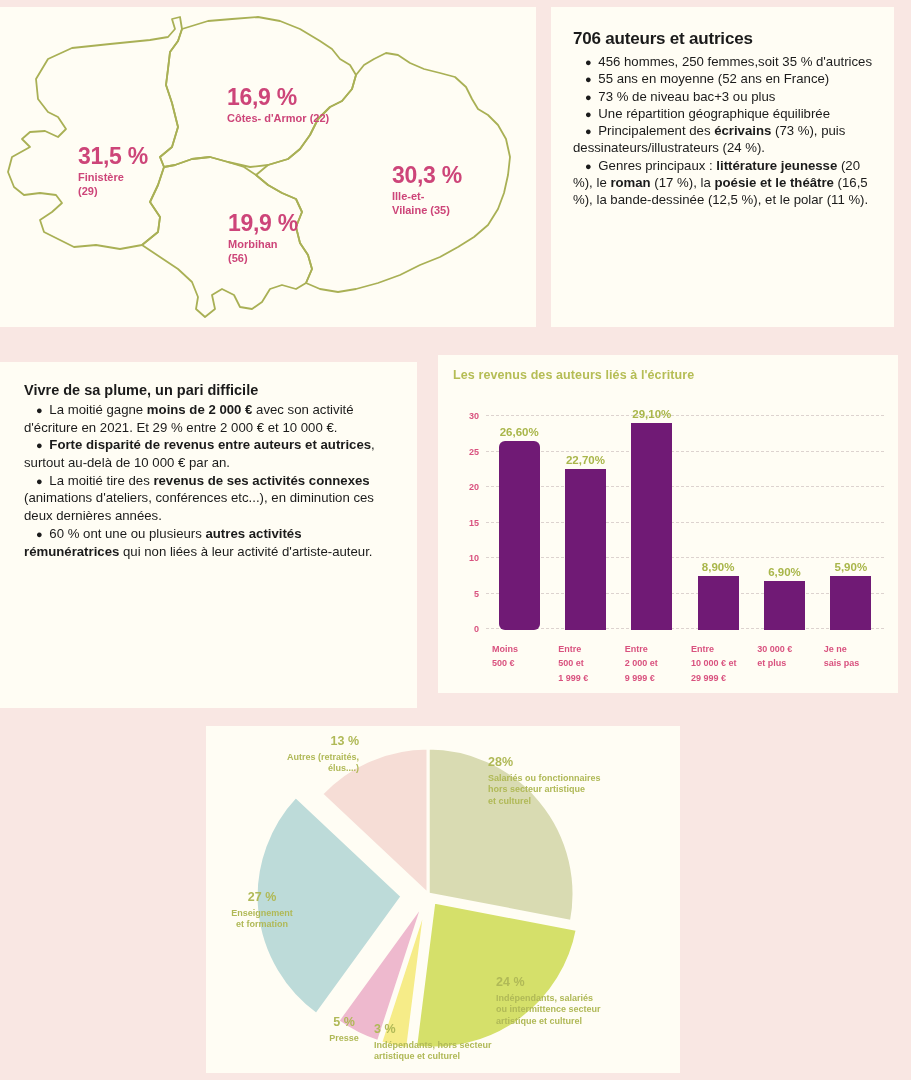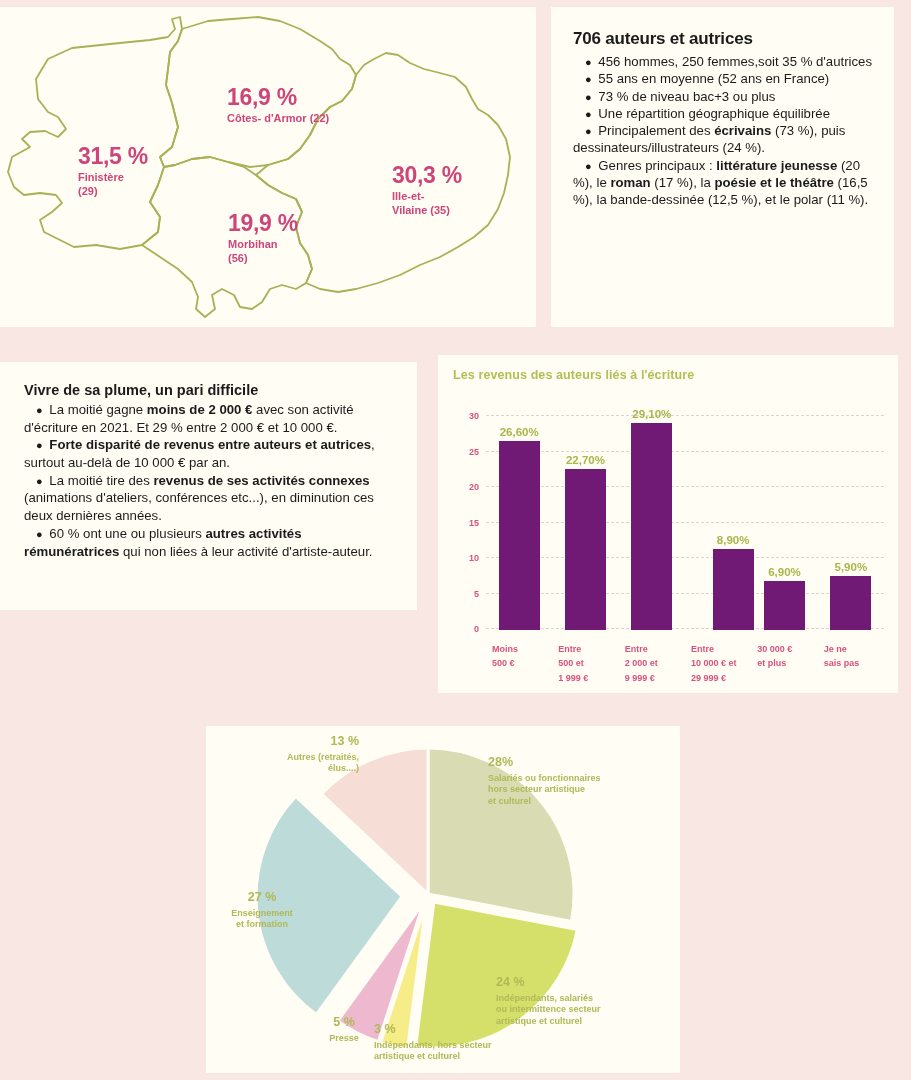--- a/index.html
+++ b/index.html
@@ -83,21 +83,21 @@
     font-size: 11px;
     margin-right: 3px;
   }
   .fact-item b { font-weight: bold; }
 
   
   #prose-card {
     left: 0px;
     top: 362px;
     width: 417px;
-    height: 248px;
+    height: 346px;
     padding: 20px 18px 10px 24px;
   }
   #prose-title {
     font-size: 14.5px;
     font-weight: bold;
     color: #1b1b1b;
     margin: 0 0 3px 0;
   }
   .prose-item {
     font-size: 13.2px;
@@ -314,39 +314,39 @@
         <span class="ytick">20</span>
       </div>
       <div class="gridline" style="bottom: 177.5px;">
         <span class="ytick">25</span>
       </div>
       <div class="gridline" style="bottom: 213px;">
         <span class="ytick">30</span>
       </div>
       <span class="xtick" style="left: 6px;">Moins
 500 €</span>
-      <div class="bar" style="left: 12.6033px; width: 41.1267px; height: 188.86px;">
+      <div class="bar" style="left: 12.6033px; width: 41.1267px; height: 188.86px; border-radius: 6px;">
         <span class="bar-value">26,60%</span>
       </div>
       <span class="xtick" style="left: 72.3333px;">Entre
 500 et
 1 999 €</span>
       <div class="bar" style="left: 78.9367px; width: 41.1267px; height: 161.17px;">
         <span class="bar-value">22,70%</span>
       </div>
       <span class="xtick" style="left: 138.667px;">Entre
 2 000 et
 9 999 €</span>
       <div class="bar" style="left: 145.27px; width: 41.1267px; height: 206.61px;">
         <span class="bar-value">29,10%</span>
       </div>
       <span class="xtick" style="left: 205px;">Entre
 10 000 € et
 29 999 €</span>
-      <div class="bar" style="left: 211.603px; width: 41.1267px; height: 81px; margin-left: 15px;">
+      <div class="bar" style="left: 211.603px; width: 41.1267px; height: 54px;">
         <span class="bar-value">8,90%</span>
       </div>
       <span class="xtick" style="left: 271.333px;">30 000 €
 et plus</span>
       <div class="bar" style="left: 277.937px; width: 41.1267px; height: 48.99px;">
         <span class="bar-value">6,90%</span>
       </div>
       <span class="xtick" style="left: 337.667px;">Je ne
 sais pas</span>
       <div class="bar" style="left: 344.27px; width: 41.1267px; height: 54px;">

